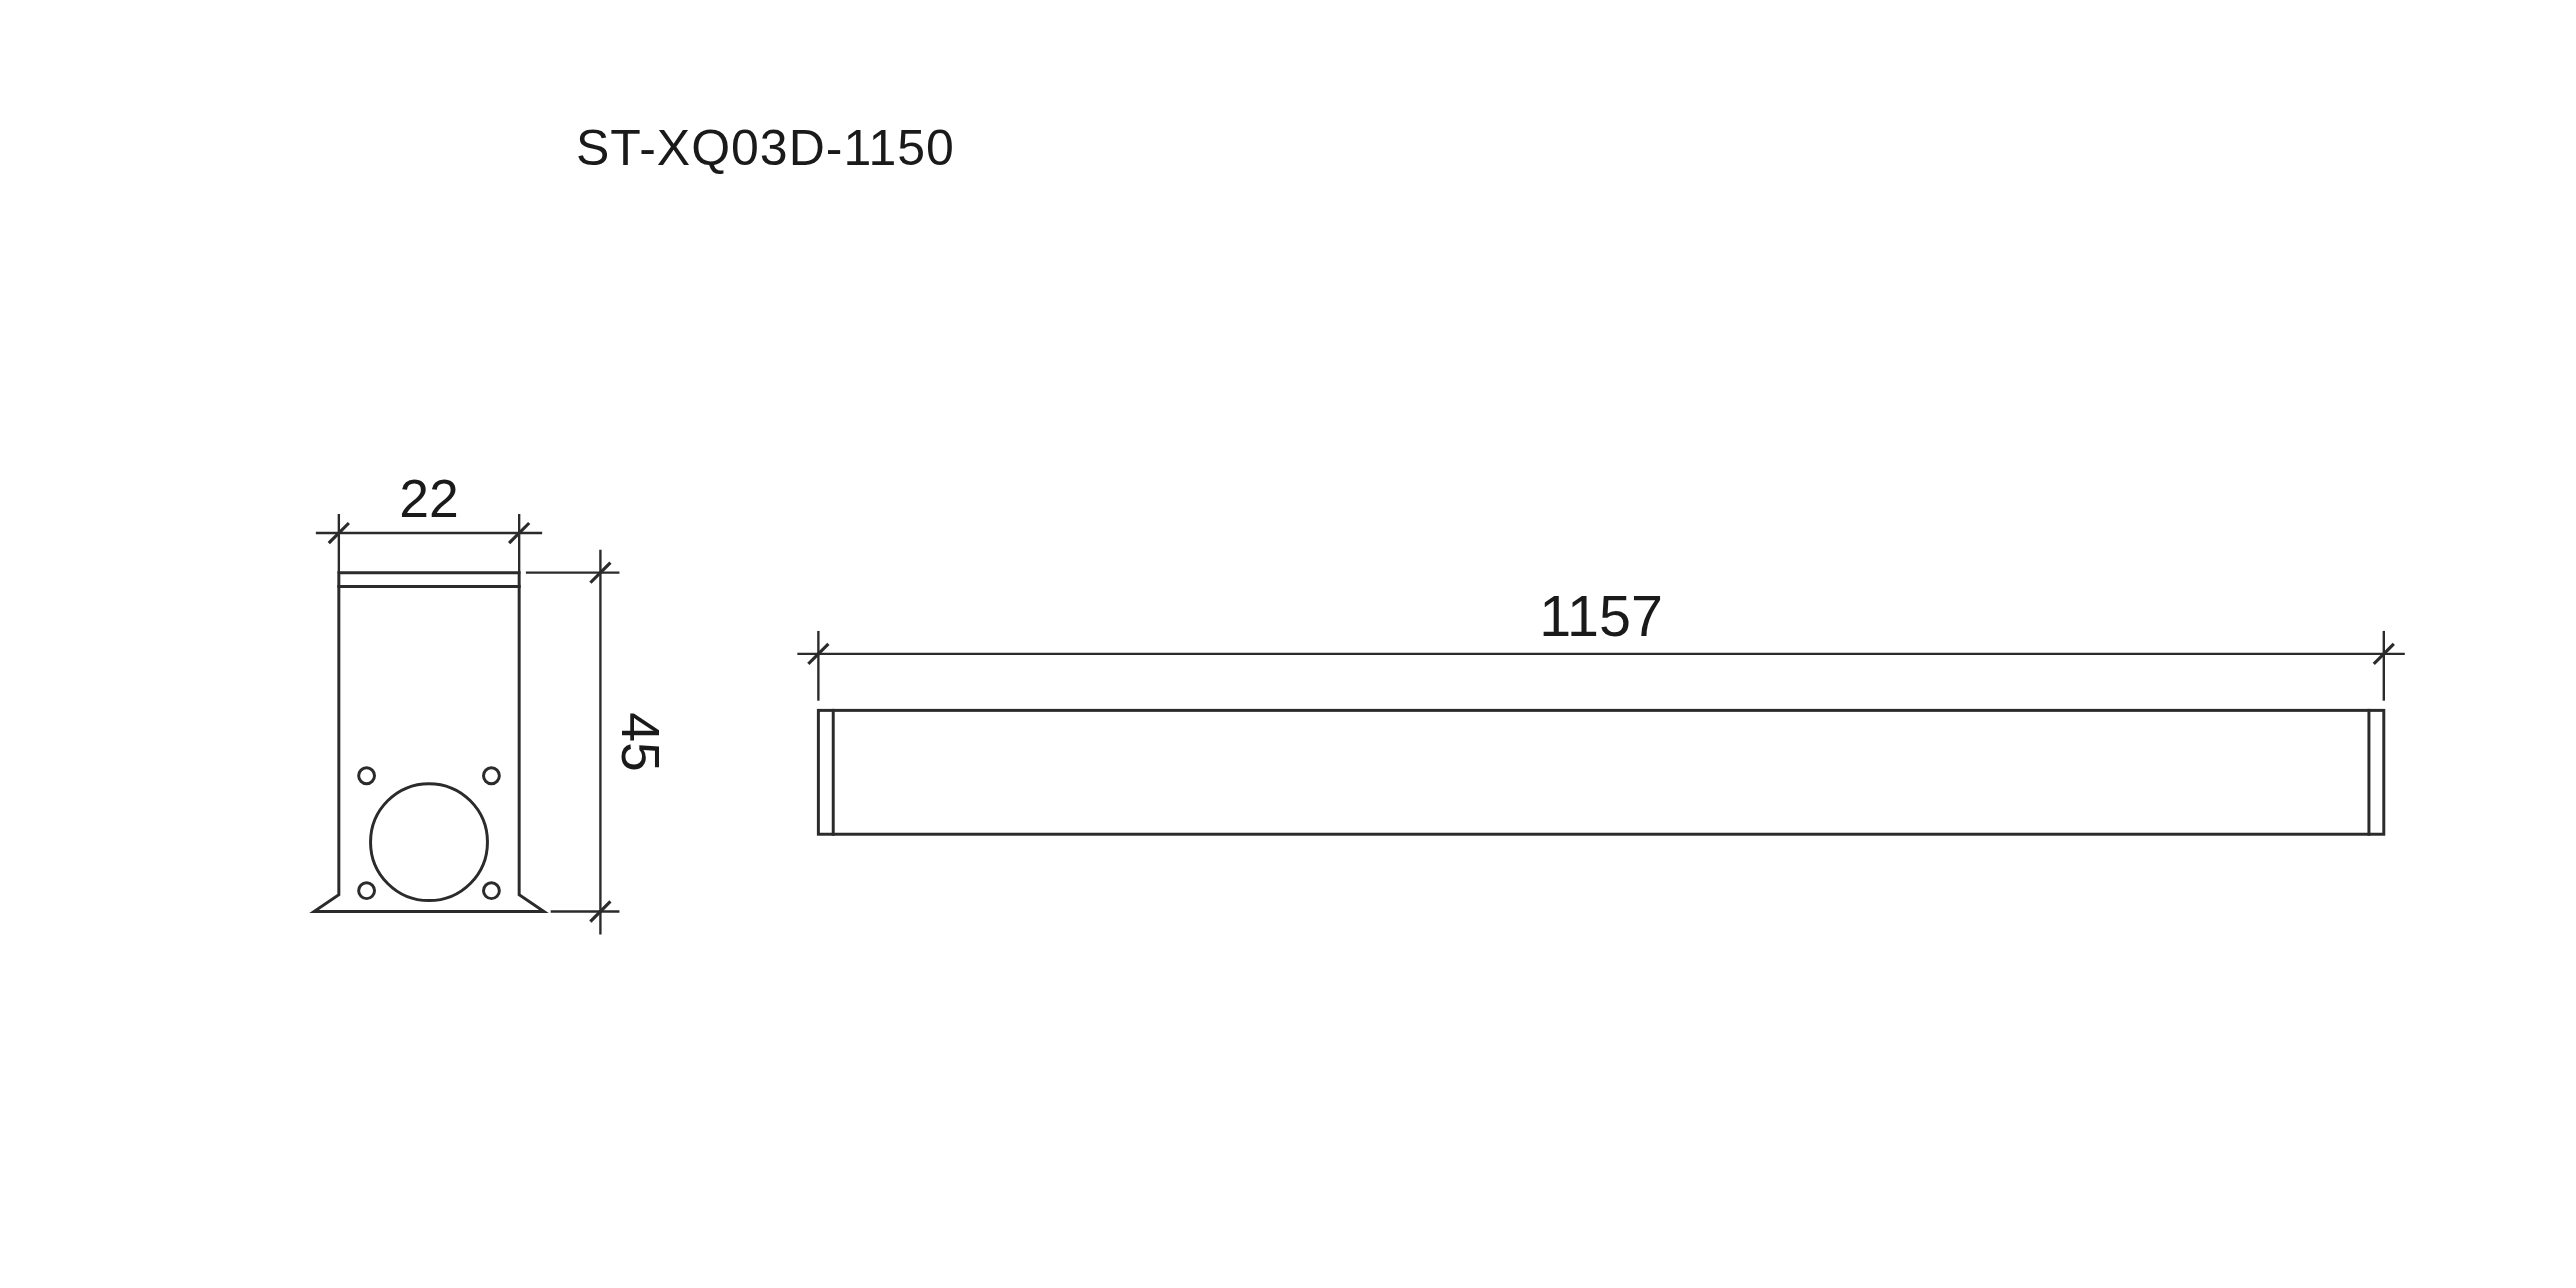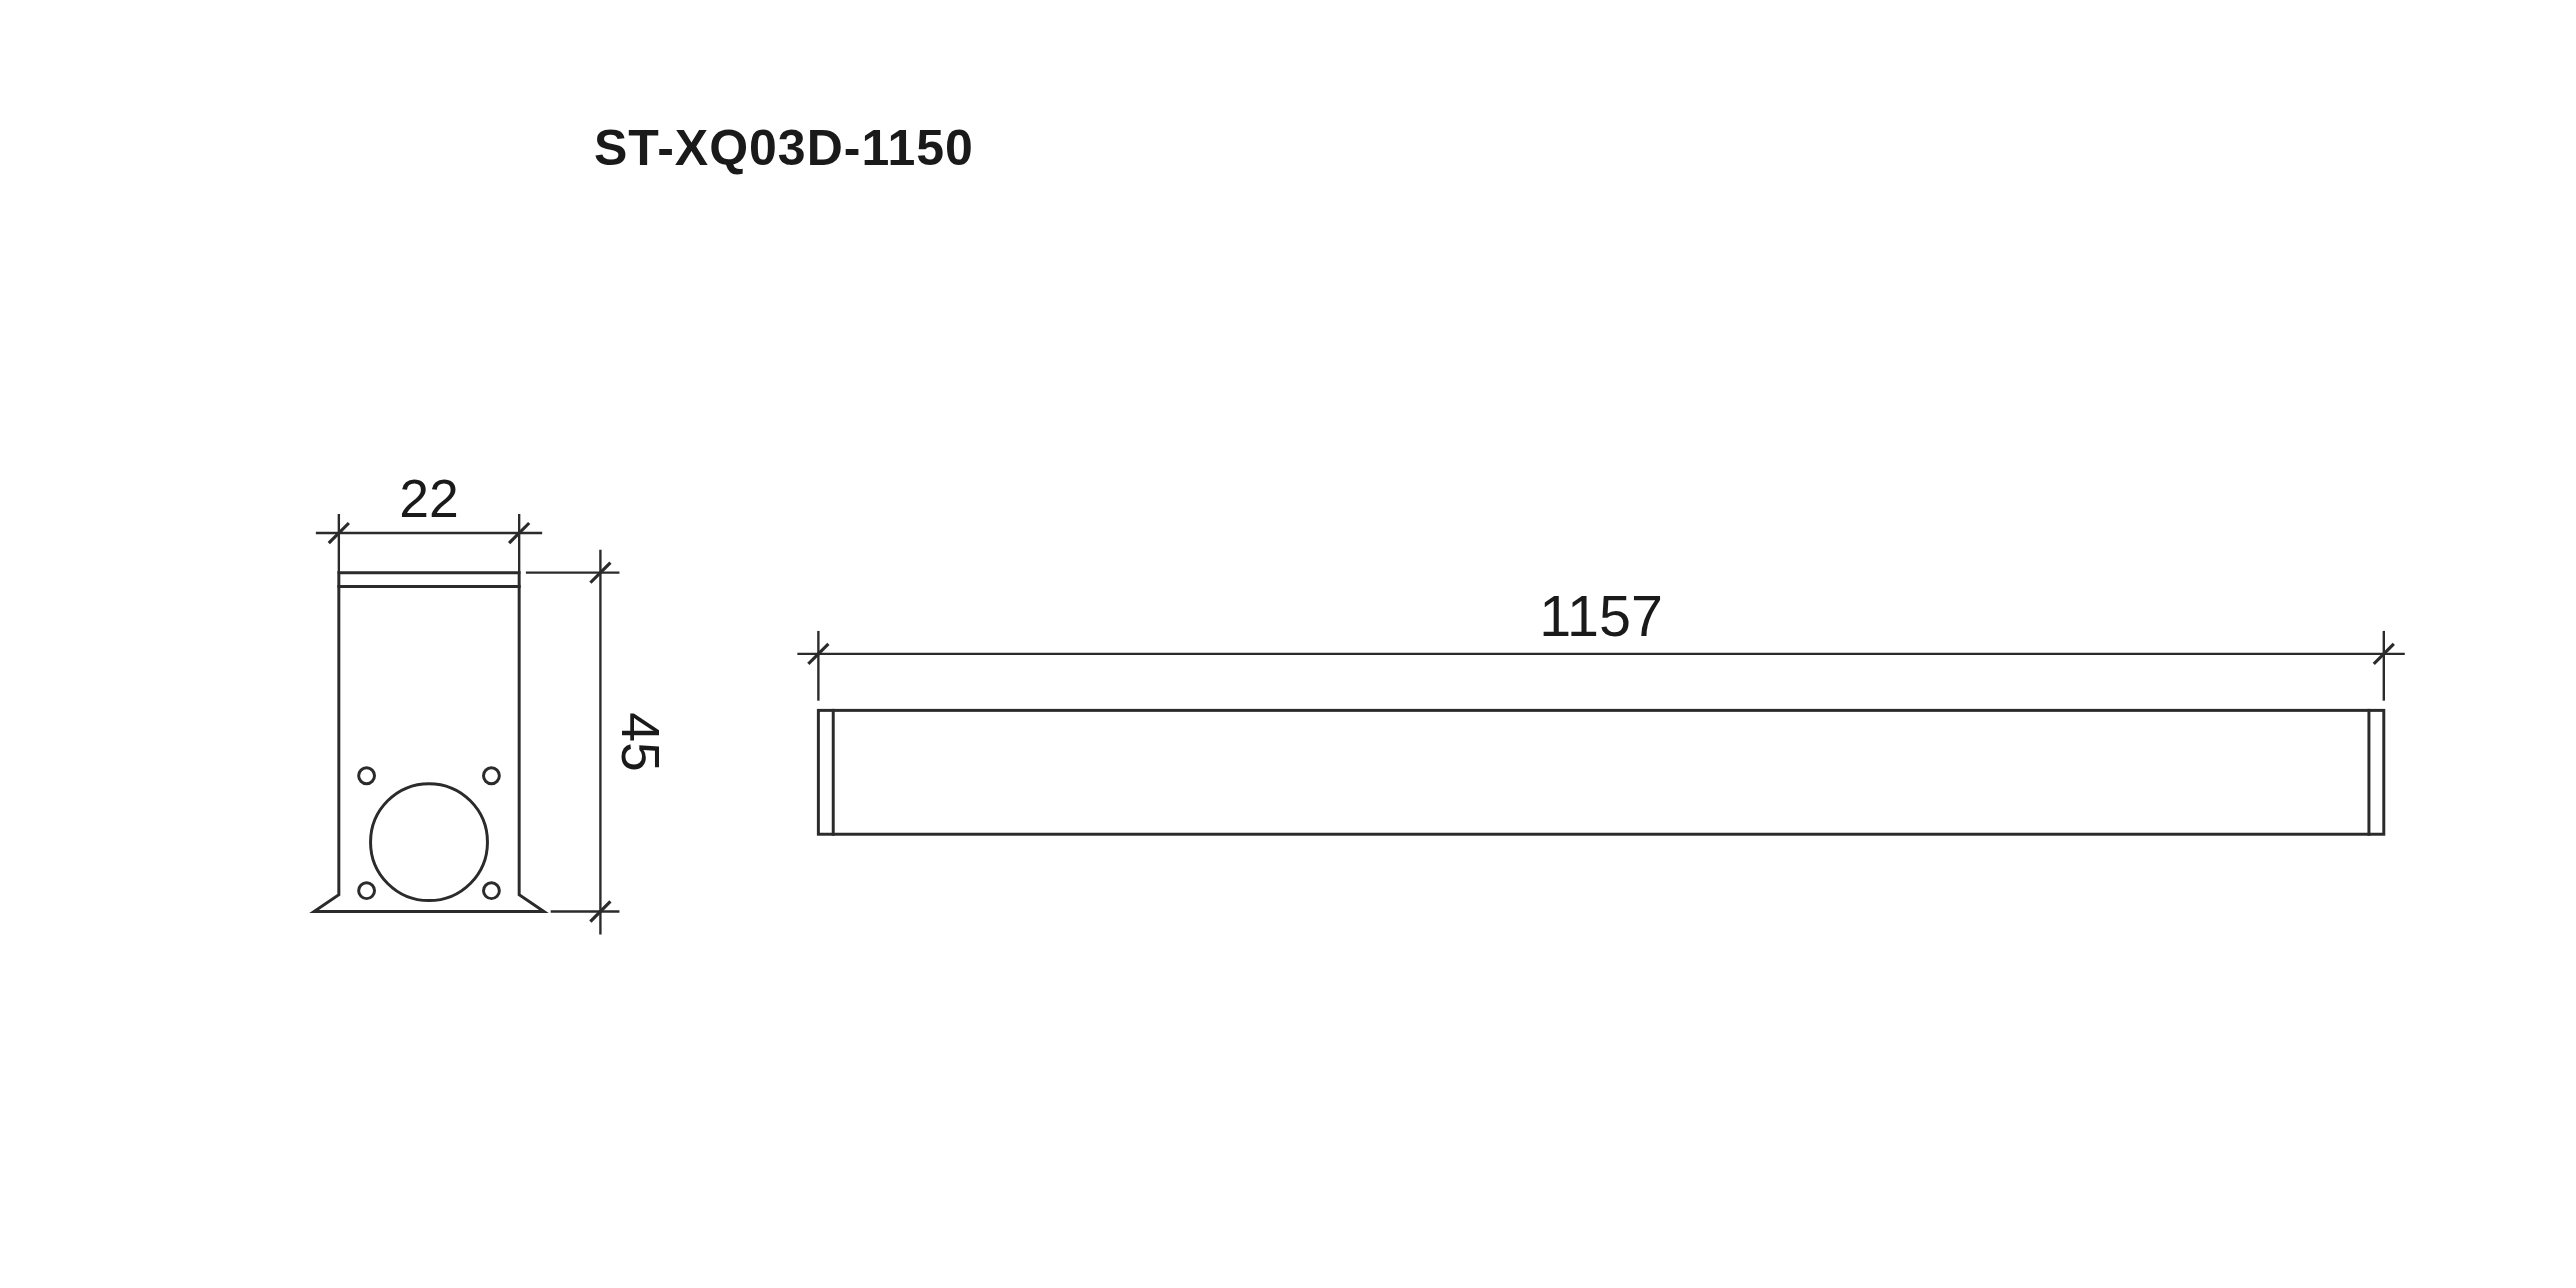--- a/index.html
+++ b/index.html
@@ -8,23 +8,23 @@
     --background:#ffffff;
   }
   html,body{margin:0;padding:0;}
   body{
     width:2576px;height:1288px;
     background:var(--background);
     font-family:"Liberation Sans",sans-serif;
     position:relative;overflow:hidden;
   }
   .title{
-    position:absolute;left:594px;top:121px;
+    position:absolute;left:576px;top:121px;
     font-size:50px;line-height:1.1;color:var(--text);
-    letter-spacing:1px;font-weight:700;
+    letter-spacing:1px;font-weight:400;
   }
   svg.sheet{position:absolute;left:0;top:0;}
   .ln{stroke:var(--line);stroke-width:3;fill:none;stroke-linecap:square;stroke-linejoin:miter;}
   .dim{stroke:var(--line);stroke-width:2.4;fill:none;stroke-linecap:square;}
   .tick{stroke:var(--line);stroke-width:3.2;fill:none;stroke-linecap:square;}
   .dimtext{
     fill:var(--text);
     font-family:"Liberation Sans",sans-serif;
     font-size:54px;
   }

